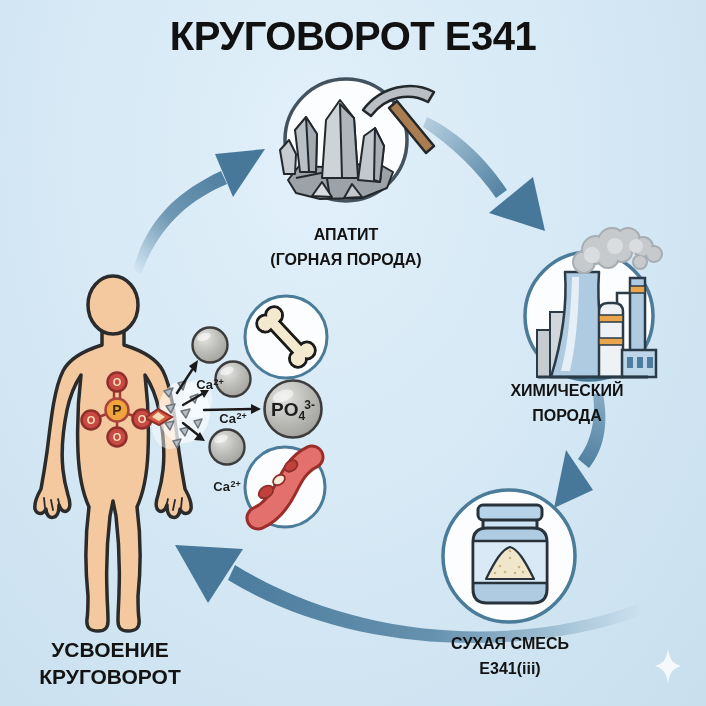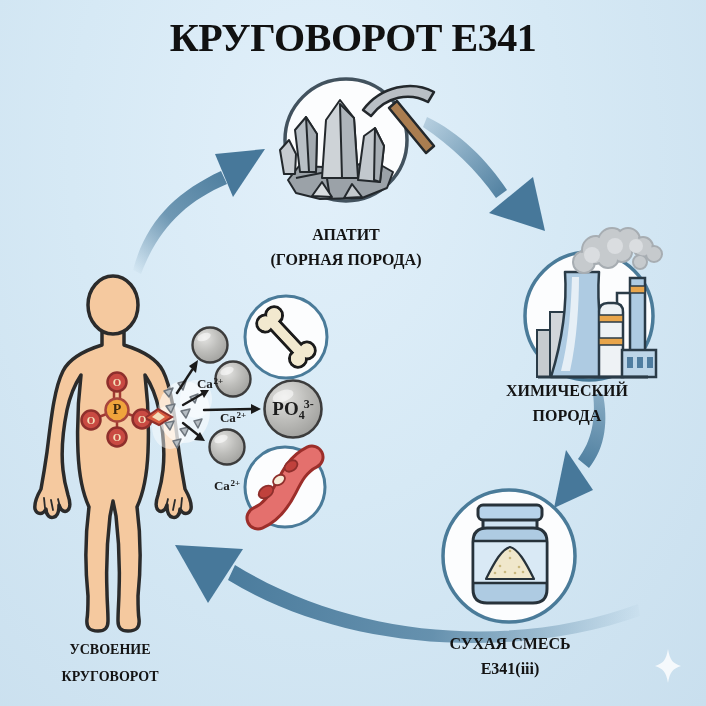--- a/index.html
+++ b/index.html
@@ -1,25 +1,25 @@
 <!DOCTYPE html>
 <html><head>
 <meta charset="utf-8">
 <style>
   html,body{margin:0;padding:0;background:#b9cfdf;}
   #stage{
     position:relative;width:706px;height:706px;overflow:hidden;
     background:radial-gradient(ellipse at 45% 22%, #e2f0fa 0%, #d6e9f5 45%, #c9dfee 100%);
-    font-family:Liberation Serif, serif;
+    font-family:Liberation Sans, sans-serif;
   }
   #artwork{position:absolute;left:0;top:0;}
   .lbl{position:absolute;transform:translateX(-50%);text-align:center;font-weight:700;color:#131313;}
   .lbl div{white-space:nowrap;}
   .node-lbl{font-size:16px;line-height:25px;}
-  .abs-lbl{font-size:14px;line-height:27px;}
+  .abs-lbl{font-size:21px;line-height:27px;}
   #title{position:absolute;left:353px;top:14px;transform:translateX(-50%);
          font-size:40px;font-weight:700;color:#111;white-space:nowrap;letter-spacing:-0.5px;}
   .ion{position:absolute;transform:translate(-50%,-50%);font-weight:700;color:#1d1d1d;white-space:nowrap;}
   .ca-ion{font-size:13px;margin-top:38px;}
   .ca-ion sup{font-size:9px;vertical-align:4px;margin-left:0.5px;}
   .po-ion{font-size:19px;}
   .po-ion sub{font-size:12px;vertical-align:-4px;}
   .po-ion sup{font-size:12px;vertical-align:7px;margin-left:-1px;}
   .atom{position:absolute;transform:translate(-50%,-50%);font-weight:700;}
   .atom-p{font-size:14px;color:#40280e;}

